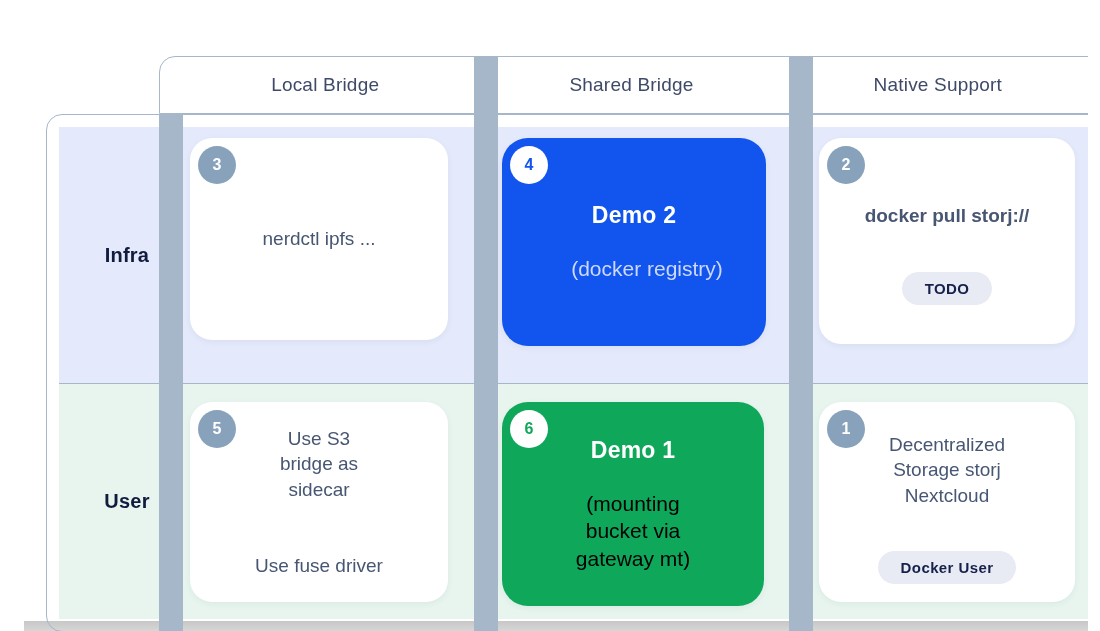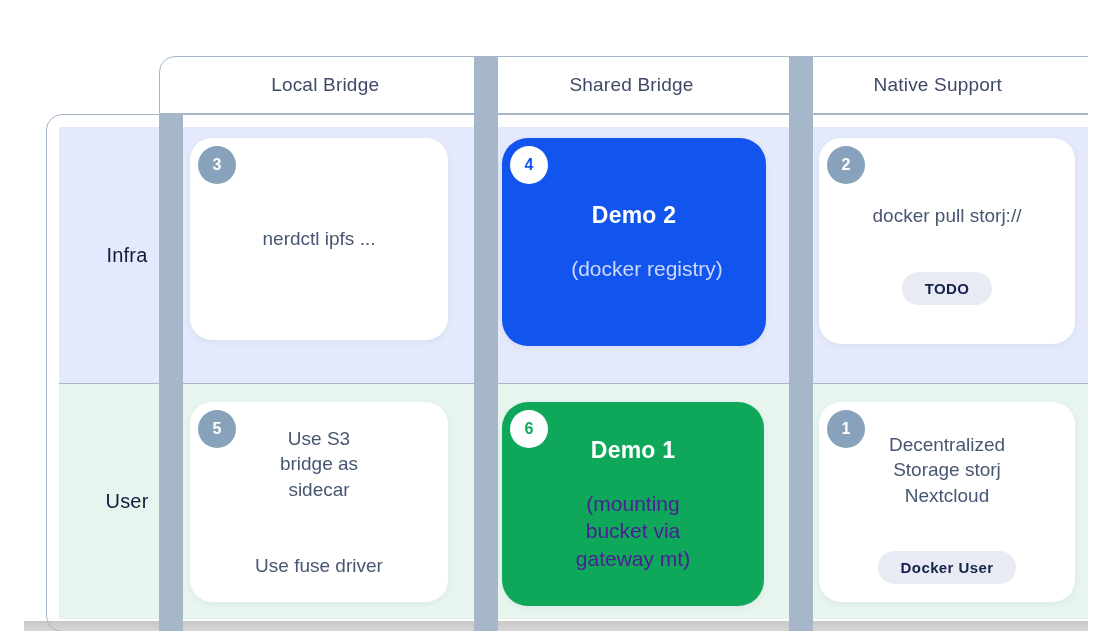--- a/index.html
+++ b/index.html
@@ -57,21 +57,21 @@
   }
   .row { display: flex; }
   .row-infra { height: 257px; background: #e4eafb; border-bottom: 1.5px solid #a6b7c9; }
   .row-user  { flex: 1; background: #e7f5ee; }
   .label-cell {
     width: 112px;
     display: flex;
     align-items: center;
     justify-content: center;
     font-size: 20px;
-    font-weight: normal;
+    font-weight: bold;
     color: #101b3e;
     letter-spacing: 0.2px;
   }
 
   
   .vline { position: absolute; width: 1.5px; background: #a6b7c9; z-index: 3; }
   .vline-1 { left: 134.5px; top: 90px;  height: 518px; }
   .vline-2 { left: 449.5px; top: 32px;  height: 576px; }
   .vline-3 { left: 764.5px; top: 32px;  height: 576px; }
 
@@ -120,37 +120,37 @@
   }
   .demo-title {
     font-size: 23px;
     font-weight: bold;
     color: #ffffff;
     line-height: 1.3;
     letter-spacing: 0.2px;
   }
   .demo-sub { font-size: 21px; line-height: 1.3; }
   .card-blue  .demo-sub { color: #cdd9fb; margin-left: 26px; }
-  .card-green .demo-sub { color: #4c1d95; max-width: 185px; }
+  .card-green .demo-sub { color: #000000; max-width: 185px; }
 
   .pill {
     display: inline-block;
     margin-top: 31px;
     background: #e9ebf4;
     color: #15214b;
     font-weight: bold;
     font-size: 15px;
     letter-spacing: 0.4px;
     padding: 8px 23px;
     border-radius: 999px;
   }
 
   .wrap-140 { max-width: 142px; }
   .gap-para { margin-top: 26px; }
-  .nudge-down { margin-top: 14px; }
+  .nudge-down { margin-top: 14px; font-weight: bold; }
 </style>
 </head>
 <body>
 
 <div class="stage">
 
   <div class="bottom-band"></div>
 
   <div class="header-strip">
     <div class="header-cell">Local Bridge</div>

